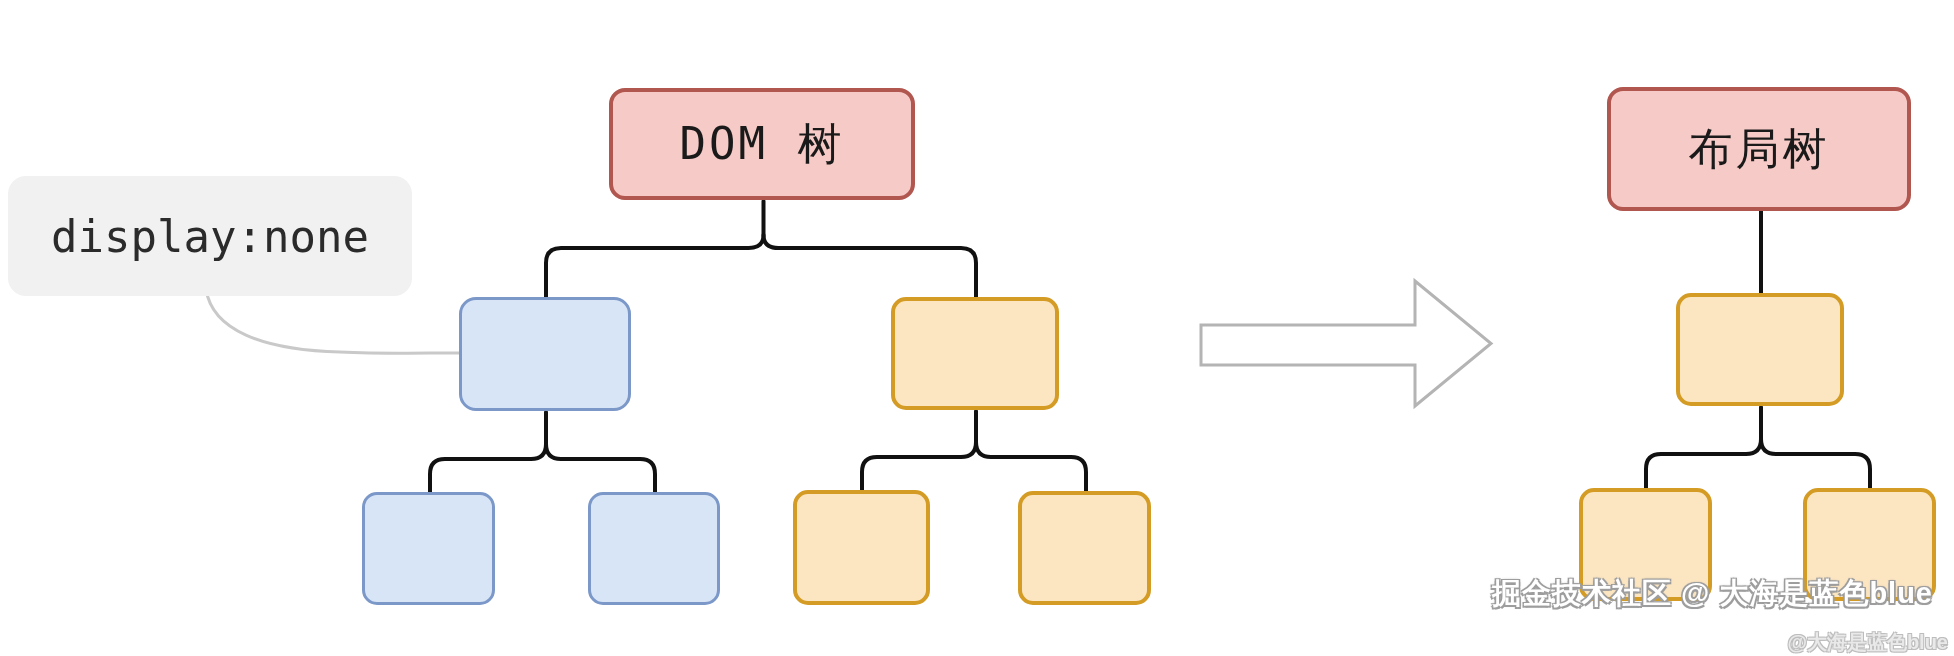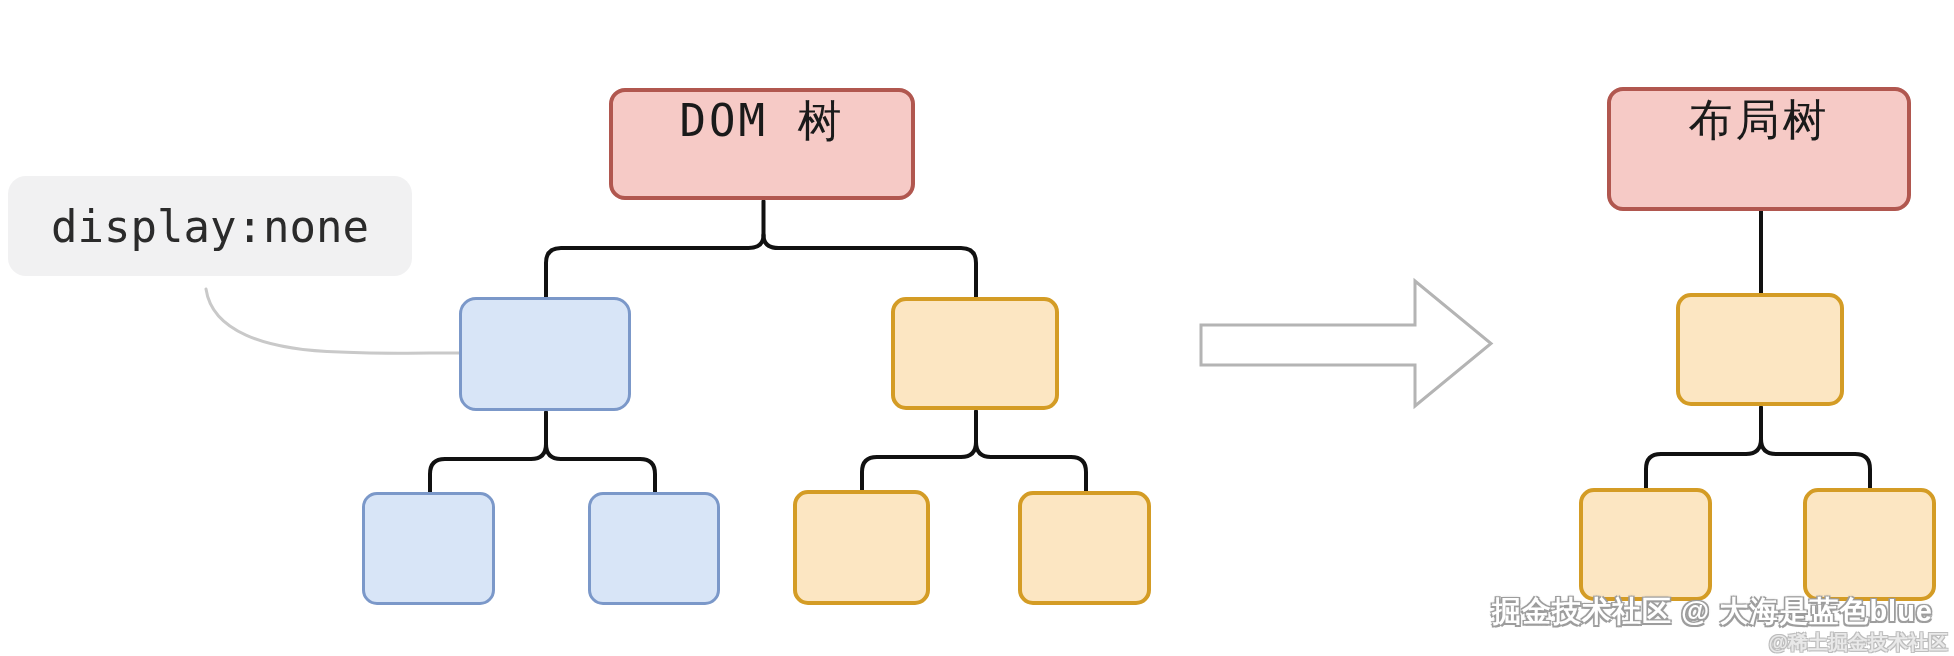--- a/index.html
+++ b/index.html
@@ -19,20 +19,21 @@
     position: absolute;
     left: 0; top: 0;
     width: 1954px;
     height: 656px;
   }
   .node {
     position: absolute;
     box-sizing: border-box;
     border-radius: 15px;
     display: flex;
+    align-items: center;
     justify-content: center;
   }
   .root-node {
     background: #f6cac6;
     border: 4px solid #b1574f;
     border-radius: 16px;
     font-family: "DejaVu Sans Mono", monospace;
     font-size: 44px;
     letter-spacing: 3px;
     color: #1a1a1a;
@@ -44,34 +45,34 @@
   .orange-node {
     background: #fce6c2;
     border: 4px solid #d49c25;
   }
   .callout {
     position: absolute;
     box-sizing: border-box;
     left: 8px;
     top: 176px;
     width: 404px;
-    height: 100px;
+    height: 120px;
     background: #f1f1f2;
     border-radius: 18px;
     display: flex;
     align-items: center;
     justify-content: center;
     font-family: "DejaVu Sans Mono", monospace;
     font-size: 44px;
     color: #2b2b2b;
   }
   .wm1 {
     position: absolute;
     right: 21px;
-    top: 592px;
+    top: 574px;
     font-size: 29px;
     font-weight: bold;
     color: #ffffff;
     letter-spacing: 1px;
     text-shadow:
       -1.5px -1.5px 0 #9d9d9d,
        1.5px -1.5px 0 #9d9d9d,
       -1.5px  1.5px 0 #9d9d9d,
        1.5px  1.5px 0 #9d9d9d,
        0 0 3px #8f8f8f;
@@ -144,15 +145,15 @@
 
   <div class="node root-node" style="left:1607px; top:87px; width:304px; height:124px;">
     <span>布局树</span>
   </div>
 
   <div class="node orange-node" style="left:1676px; top:293px; width:168px; height:113px;"></div>
   <div class="node orange-node" style="left:1579px; top:488px; width:133px; height:113px;"></div>
   <div class="node orange-node" style="left:1803px; top:488px; width:133px; height:113px;"></div>
 
   <div class="wm1">掘金技术社区 @ 大海是蓝色blue</div>
-  <div class="wm2">@稀土掘金技术社区</div>
+  <div class="wm2">@大海是蓝色blue</div>
 
 </div>
 
 </body></html>

